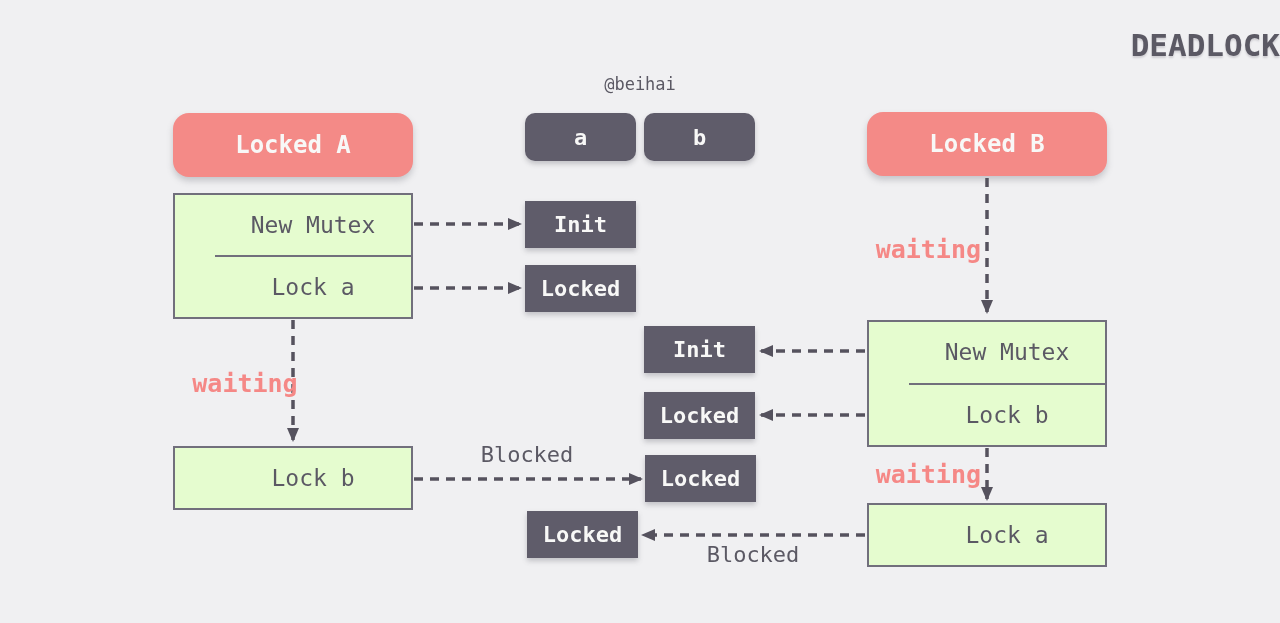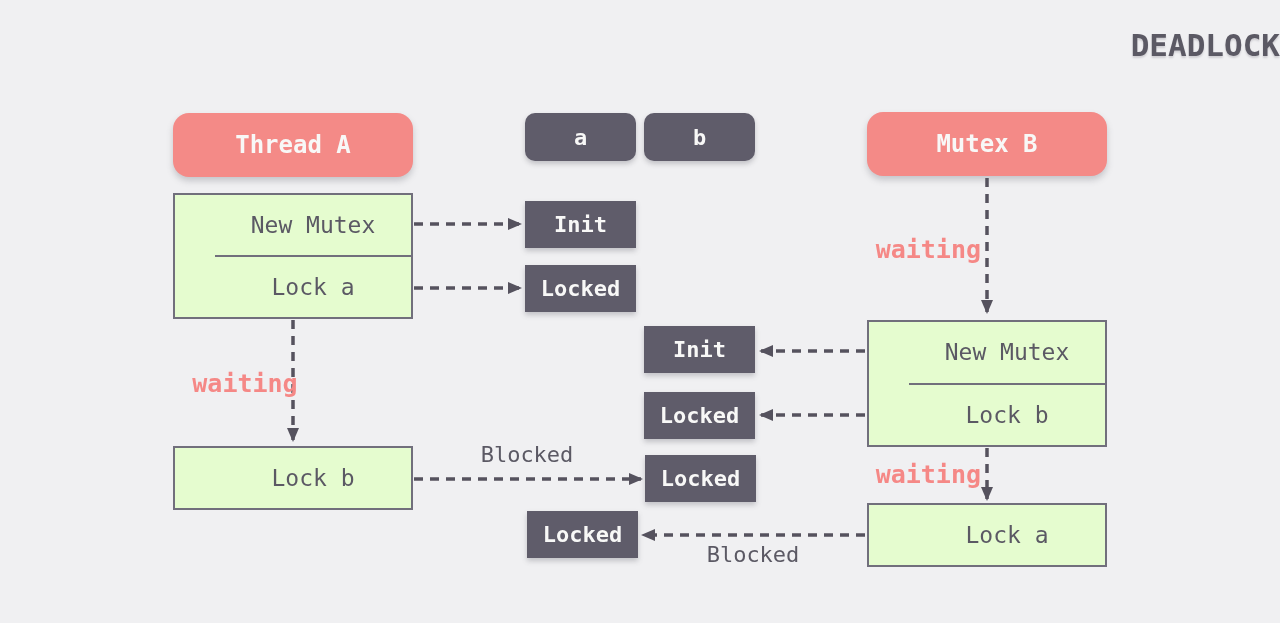--- a/index.html
+++ b/index.html
@@ -139,23 +139,24 @@
     <line x1="987" y1="178" x2="987" y2="312" marker-end="url(#ah)"></line>
     <line x1="865" y1="351" x2="761" y2="351" marker-end="url(#ah)"></line>
     <line x1="865" y1="415" x2="761" y2="415" marker-end="url(#ah)"></line>
     <line x1="293" y1="320" x2="293" y2="440" marker-end="url(#ah)"></line>
     <line x1="414" y1="479" x2="641" y2="479" marker-end="url(#ah)"></line>
     <line x1="987" y1="448" x2="987" y2="499" marker-end="url(#ah)"></line>
     <line x1="865" y1="535" x2="643" y2="535" marker-end="url(#ah)"></line>
   </svg>
 
   <div class="title">DEADLOCK</div>
+  <div class="subtitle">@beihai</div>
 
-  <div class="pill pos-thread-a">Thread A</div>
-  <div class="pill pos-thread-b">Mutex B</div>
+  <div class="pill pos-thread-a">Locked A</div>
+  <div class="pill pos-thread-b">Locked B</div>
 
   <div class="chip mutex pos-mutex-a">a</div>
   <div class="chip mutex pos-mutex-b">b</div>
 
   <div class="steps pos-steps-a">
     <div class="step">New Mutex</div>
     <div class="step">Lock a</div>
   </div>
 
   <div class="chip state pos-init-a">Init</div>

